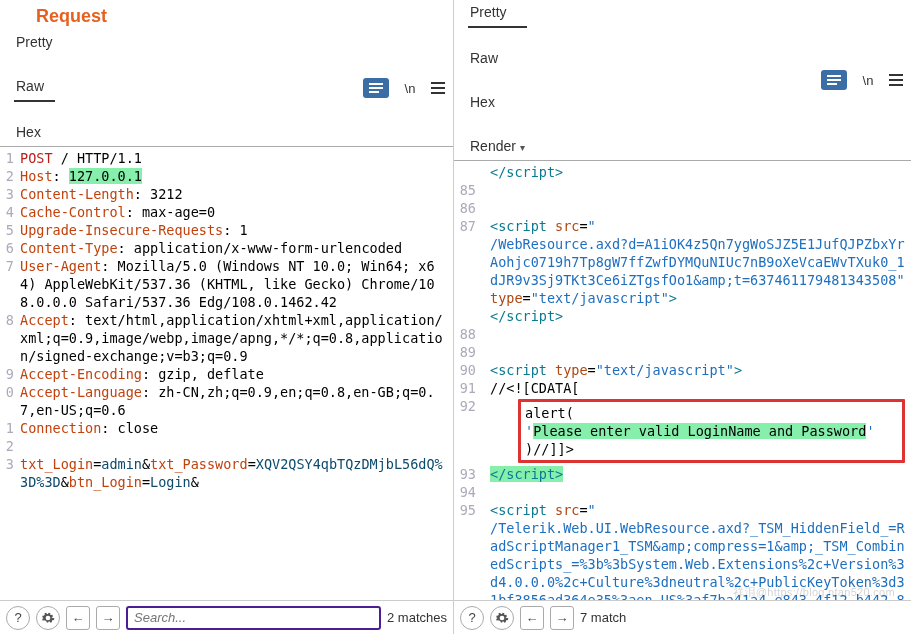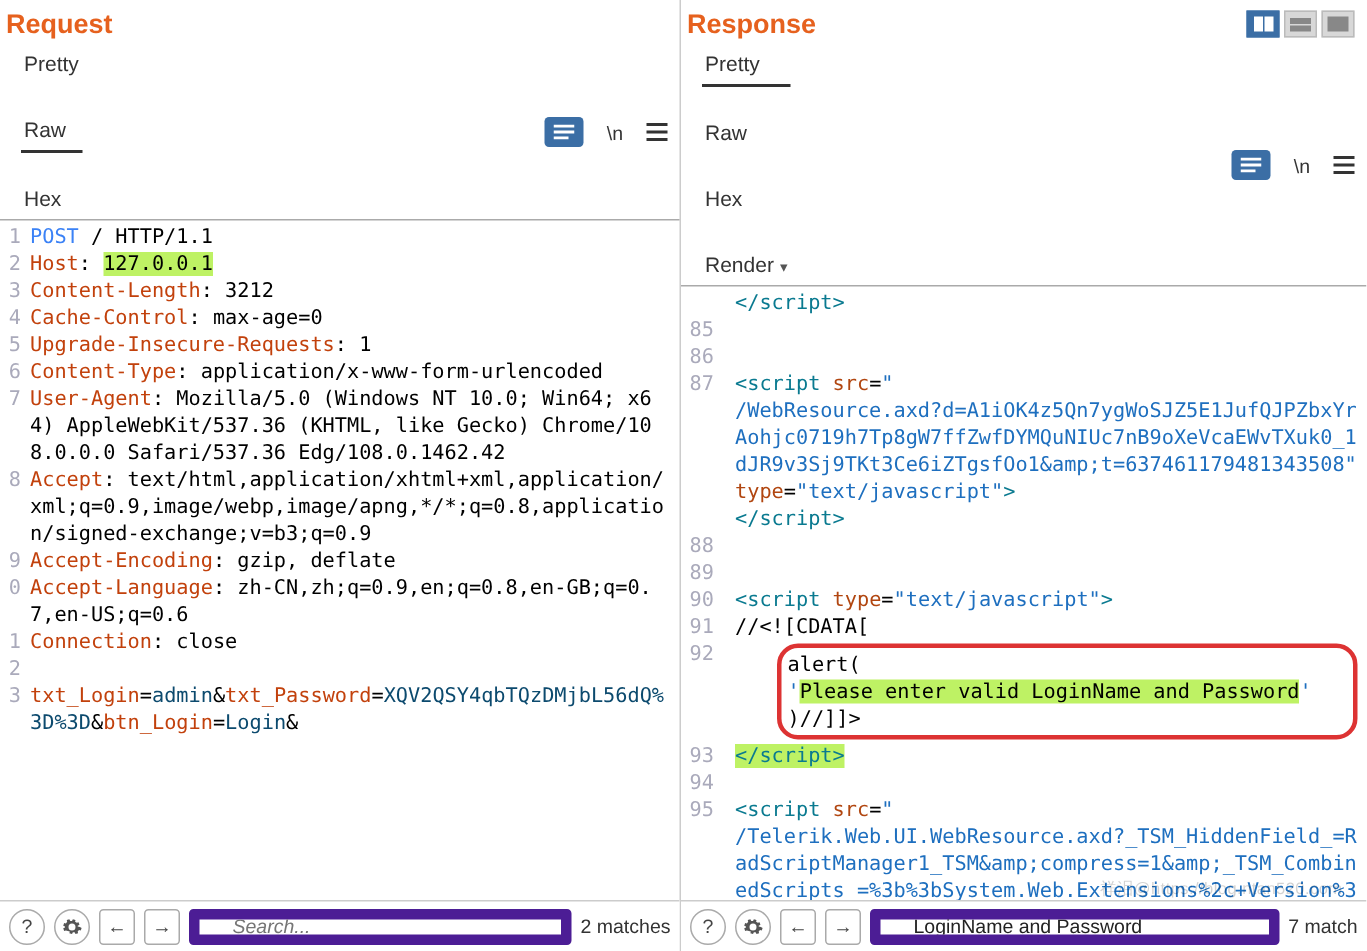--- a/index.html
+++ b/index.html
@@ -26,20 +26,21 @@
   display: flex;
   align-items: center;
   justify-content: space-between;
   padding: 4px 8px 2px 4px;
   min-height: 30px;
 }
 .header-title {
   color: #e6611e;
   font-weight: bold;
   font-size: 18px;
+  margin-left: 32px;
 }
 .view-toggles {
   display: flex;
   gap: 3px;
 }
 .vt {
   width: 22px; height: 18px;
   background: #d8d8d8;
   border: 1px solid #bbb;
   display: inline-flex;
@@ -138,31 +139,31 @@
   text-align: right;
   color: #aab;
   flex-shrink: 0;
   padding-right: 6px;
   user-select: none;
 }
 .lc {
   flex: 1;
 }
 .hname { color: #c2410c; }
-.hval  { color: #3b82f6; }
+.hval  { color: #b91c1c; }
 .attr  { color: #b14610; margin-top: 12px; }
 .tagc  { color: #0a7a90; }
 .str   { color: #1e6fbf; }
 .b-admin { color:#0c4a6e; }
 .hl-y {
-  background: #bef264;
+  background: #86efac;
 }
 .hl-box {
   border: 3px solid #d33;
-  border-radius: 14px;
+  border-radius: 1px;
   padding: 2px 4px;
   margin: 2px 0 2px 28px;
   display: block;
 }
 
 .footer {
   display: flex;
   align-items: center;
   gap: 6px;
   border-top: 1px solid #ccc;
@@ -190,23 +191,23 @@
   align-items: center;
   justify-content: center;
   font-size: 13px;
   cursor: pointer;
   background: #fff;
   color: #444;
 }
 .search-box {
   flex: 1;
   height: 24px;
-  border: 7px solid #4c1d95;
+  border: 2px solid #4c1d95;
   border-radius: 3px;
-  padding: 0 22px;
+  padding: 0 6px;
   font-size: 13px;
   outline: none;
   font-style: italic;
   color: #666;
 }
 .search-box.has-val {
   font-style: normal;
   color: #222;
 }
 .matches {
@@ -270,42 +271,20 @@
         </svg>
     </div>
     <div class="sq-btn">←</div>
     <div class="sq-btn">→</div>
     <input class="search-box" placeholder="Search..." style="">
     <div class="matches">2 matches</div>
   </div>
 </div>
 
 <div class="panel right">
-  <div class="header-row">
-    <div class="header-title">Response</div>
-    <div class="view-toggles">
-      <div class="vt active">
-        <div class="vt-inner">
-            <div class="bar" style="width:6px;height:10px"></div>
-            <div class="bar" style="width:6px;height:10px"></div>
-          </div>
-      </div>
-      <div class="vt">
-        <div class="vt-inner" style="flex-direction:column;gap:1px">
-            <div class="bar" style="width:14px;height:4px"></div>
-            <div class="bar" style="width:14px;height:4px"></div>
-          </div>
-      </div>
-      <div class="vt">
-        <div class="vt-inner">
-            <div class="bar" style="width:14px;height:10px"></div>
-          </div>
-      </div>
-    </div>
-  </div>
 
   <div class="tabs-row">
     <div class="tabs">
       <div class="tab active">Pretty</div>
       <div class="tab">Raw</div>
       <div class="tab">Hex</div>
       <div class="tab"><span>Render</span><span class="chev">▾</span></div>
     </div>
     <div class="toolbar-right">
       <div class="tool-btn primary">
@@ -330,16 +309,15 @@
 
   <div class="footer">
     <div class="circ-btn">?</div>
     <div class="circ-btn">
       <svg class="gear-svg" viewBox="0 0 24 24">
           <path fill="#555" d="M12 8a4 4 0 100 8 4 4 0 000-8zm9 4l2 1-1 3-2-.5-1.5 1.5.5 2-3 1-1-2h-2l-1 2-3-1 .5-2L5 16l-2 .5-1-3 2-1v-1l-2-1 1-3 2 .5L6.5 6 6 4l3-1 1 2h2l1-2 3 1-.5 2L17.5 7l2-.5 1 3-2 1v1z"></path>
         </svg>
     </div>
     <div class="sq-btn">←</div>
     <div class="sq-btn">→</div>
-    <input class="search-box has-val" value="LoginName and Password" style="">
     <div class="matches">7 match</div>
   </div>
 </div>
 
 </body></html>

